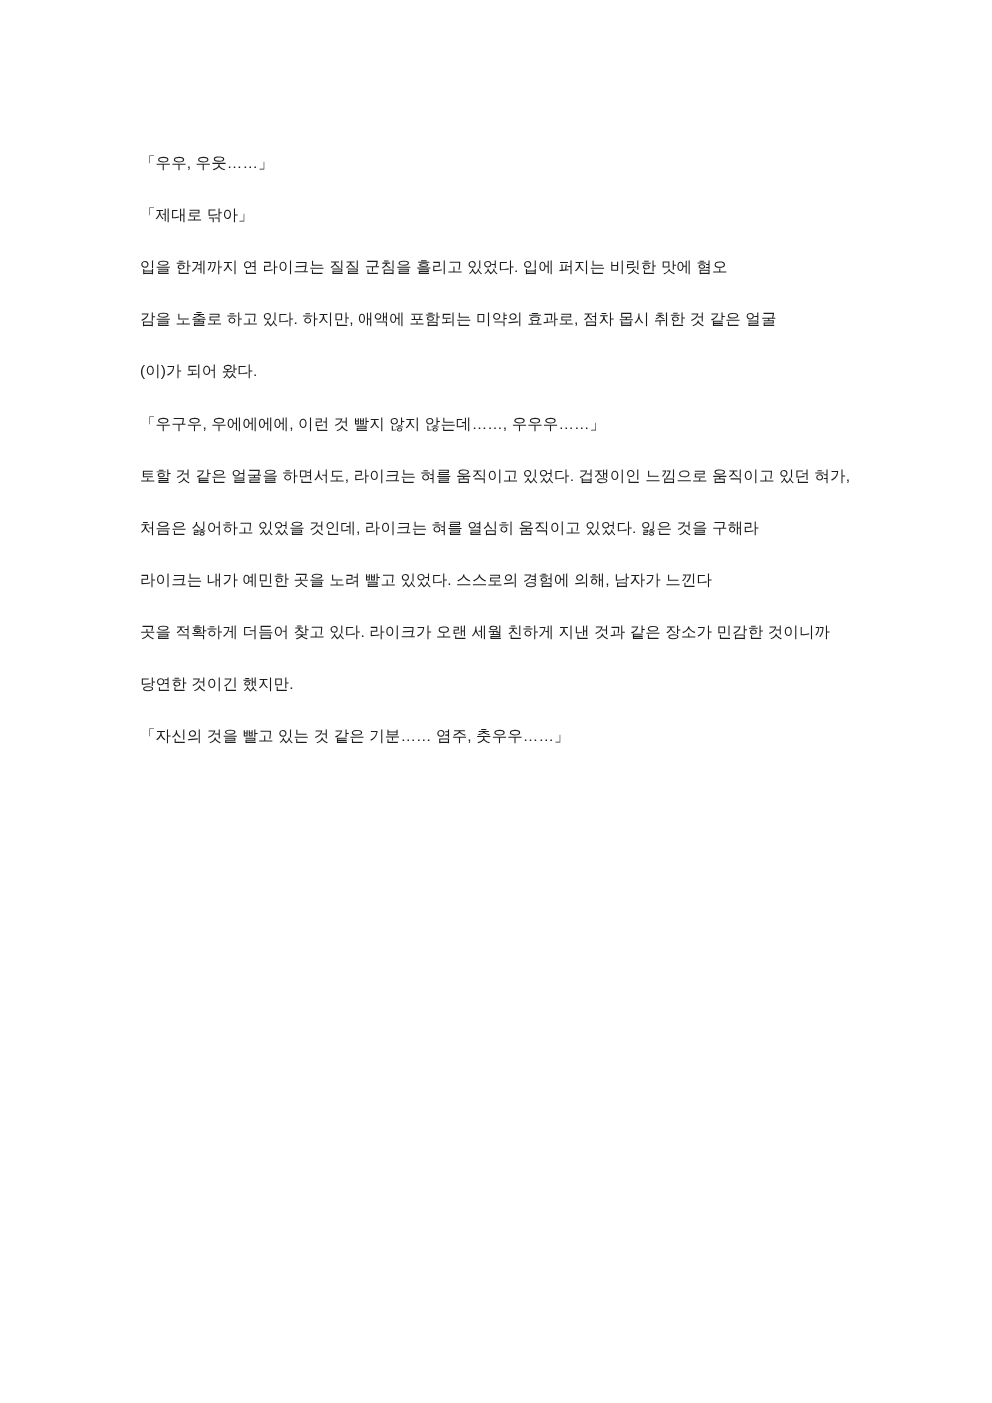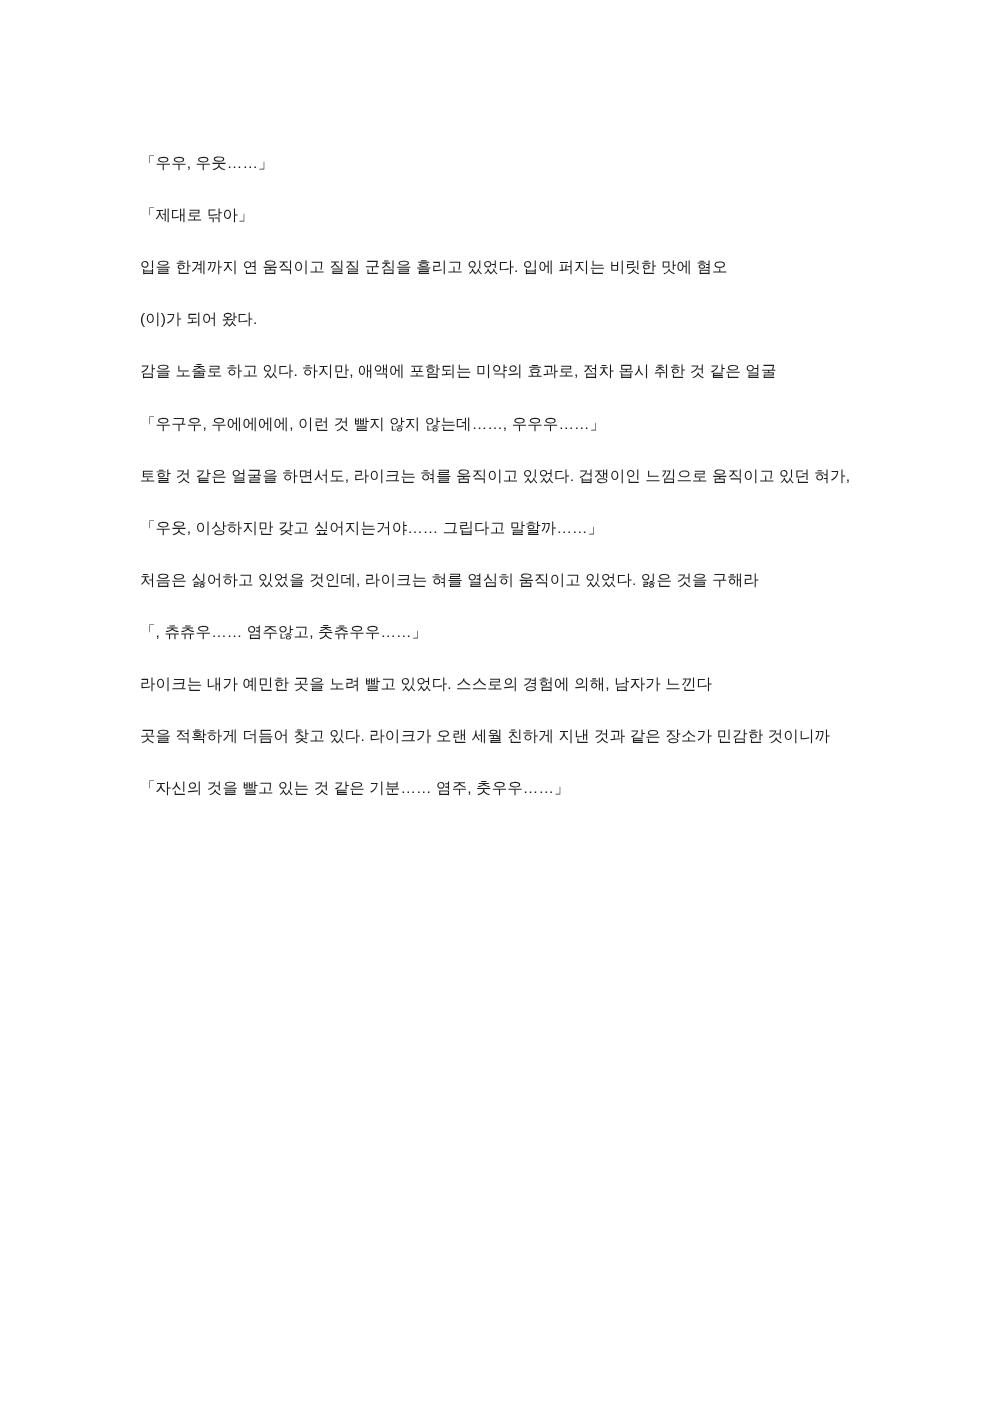--- a/index.html
+++ b/index.html
@@ -46,26 +46,25 @@
   }
 </style>
 </head>
 <body>
 
 <div class="page">
   <div class="doc-body">
 
     <p class="para dialogue">「우우, 우웃……」</p>
     <p class="para dialogue">「제대로 닦아」</p>
-    <p class="para short">입을 한계까지 연 움직이고 질질 군침을 흘리고 있었다. 입에 퍼지는 비릿한 맛에 혐오</p>
+    <p class="para short">입을 한계까지 연 라이크는 질질 군침을 흘리고 있었다. 입에 퍼지는 비릿한 맛에 혐오</p>
+    <p class="para">감을 노출로 하고 있다. 하지만, 애액에 포함되는 미약의 효과로, 점차 몹시 취한 것 같은 얼굴</p>
     <p class="para short">(이)가 되어 왔다.</p>
-    <p class="para">감을 노출로 하고 있다. 하지만, 애액에 포함되는 미약의 효과로, 점차 몹시 취한 것 같은 얼굴</p>
     <p class="para dialogue">「우구우, 우에에에에, 이런 것 빨지 않지 않는데……, 우우우……」</p>
     <p class="para">토할 것 같은 얼굴을 하면서도, 라이크는 혀를 움직이고 있었다. 겁쟁이인 느낌으로 움직이고 있던 혀가,</p>
-    <p class="para dialogue">「우웃, 이상하지만 갖고 싶어지는거야…… 그립다고 말할까……」</p>
     <p class="para short">처음은 싫어하고 있었을 것인데, 라이크는 혀를 열심히 움직이고 있었다. 잃은 것을 구해라</p>
-    <p class="para dialogue">「, 츄츄우…… 염주않고, 춧츄우우……」</p>
     <p class="para short">라이크는 내가 예민한 곳을 노려 빨고 있었다. 스스로의 경험에 의해, 남자가 느낀다</p>
     <p class="para">곳을 적확하게 더듬어 찾고 있다. 라이크가 오랜 세월 친하게 지낸 것과 같은 장소가 민감한 것이니까</p>
+    <p class="para short">당연한 것이긴 했지만.</p>
     <p class="para dialogue last">「자신의 것을 빨고 있는 것 같은 기분…… 염주, 춧우우……」</p>
 
   </div>
 </div>
 
 </body></html>

